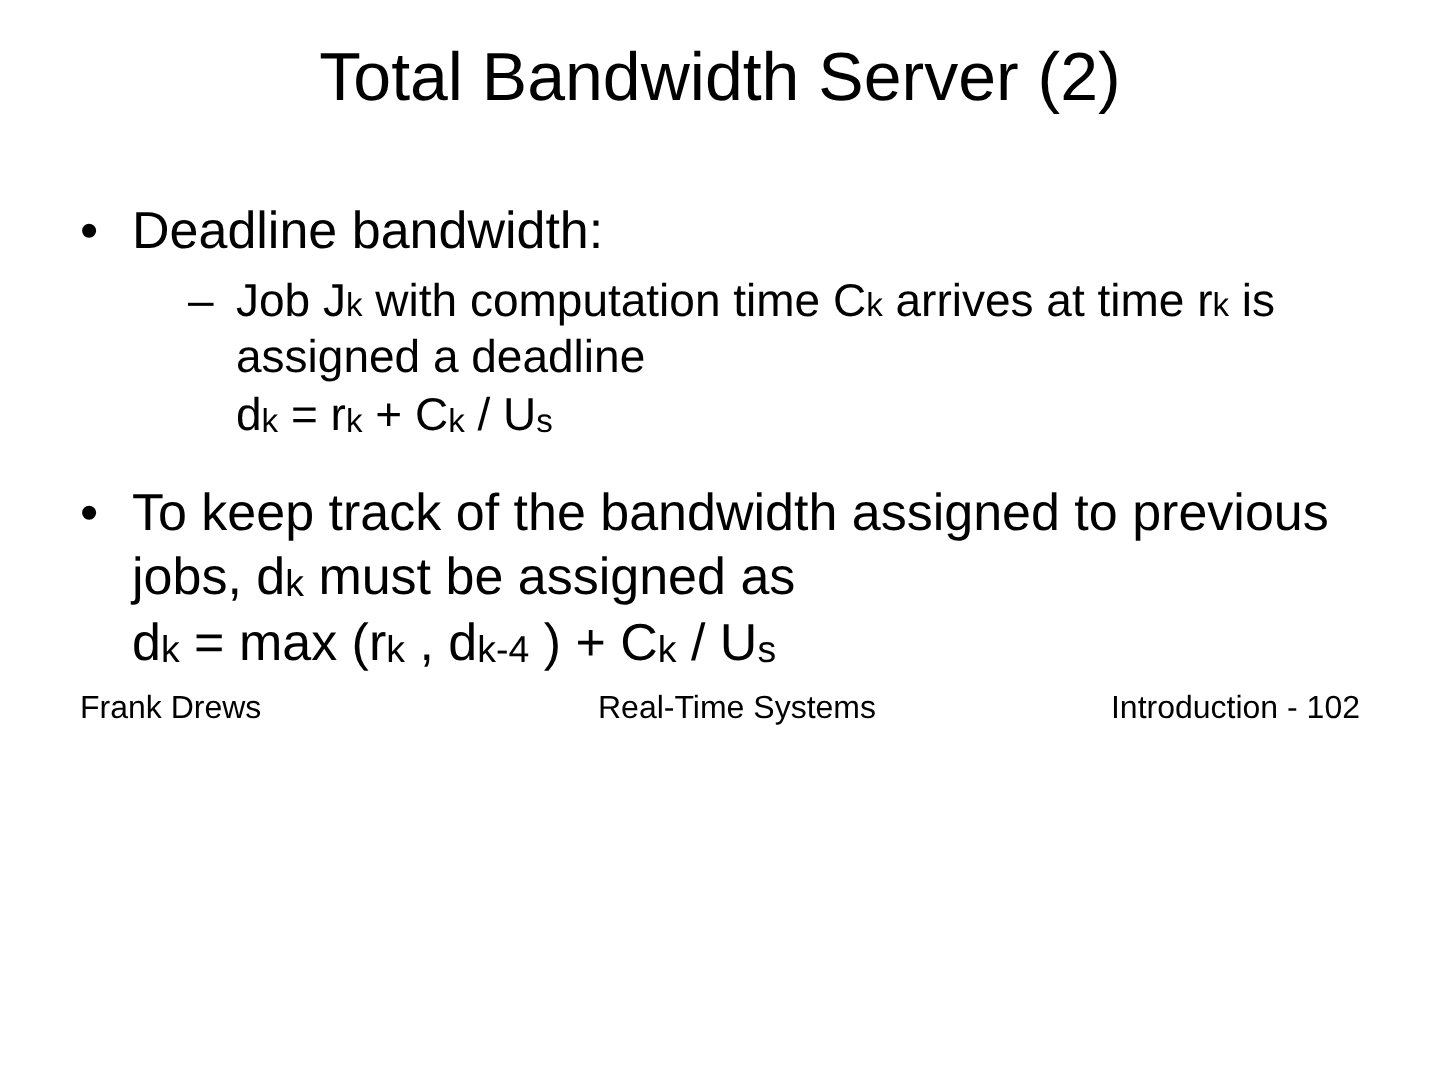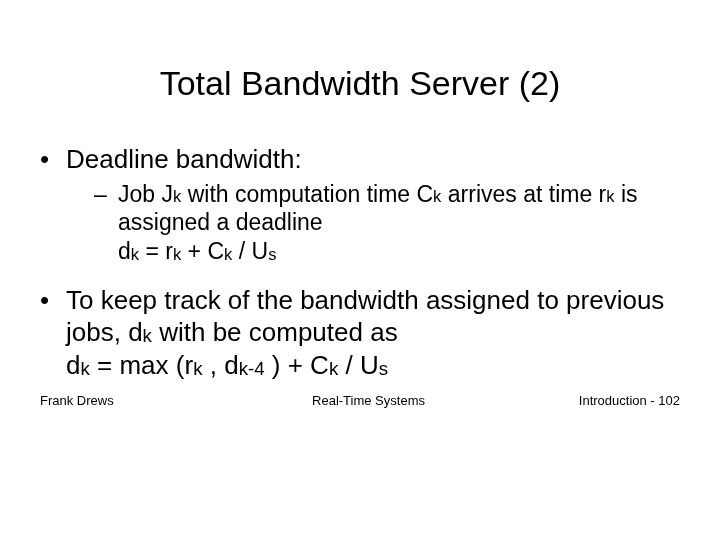--- a/index.html
+++ b/index.html
@@ -10,21 +10,20 @@
     background: #fff;
     font-family: Arial, Helvetica, sans-serif;
     color: #000;
   }
   .slide {
     box-sizing: border-box;
     width: 720px;
     height: 380px;
     padding: 20px 40px 14px 40px;
     position: relative;
-    margin-top: 44px;
   }
   .title {
     font-size: 34px;
     text-align: center;
     margin: 0 0 40px 0;
     font-weight: normal;
   }
   .body {
     font-size: 26px;
     line-height: 1.25;
@@ -67,21 +66,21 @@
     font-size: 0.72em;
     vertical-align: baseline;
     position: relative;
     top: 0.06em;
   }
   .footer {
     position: absolute;
     bottom: 16px;
     left: 40px;
     right: 40px;
-    font-size: 13px;
+    font-size: 16px;
     display: flex;
     justify-content: space-between;
   }
   .footer .center {
     position: absolute;
     left: 17px; right: 0;
     text-align: center;
   }
   .footer .left  { position: relative; z-index: 1; }
   .footer .right { position: relative; z-index: 1; }
@@ -100,21 +99,21 @@
         <span>Deadline bandwidth:</span>
         <ul class="sub">
           <li>
             <span>Job J</span><span class="sub-k">k</span><span> with computation time C</span><span class="sub-k">k</span><span> arrives at time r</span><span class="sub-k">k</span><span> is assigned a deadline</span><br>
             <span>d</span><span class="sub-k">k</span><span> = r</span><span class="sub-k">k</span><span> + C</span><span class="sub-k">k</span><span> / U</span><span class="sub-k">s</span>
           </li>
         </ul>
       </li>
 
       <li>
-        <span>To keep track of the bandwidth assigned to previous jobs, d</span><span class="sub-k">k</span><span> with be computed as</span><br>
+        <span>To keep track of the bandwidth assigned to previous jobs, d</span><span class="sub-k">k</span><span> must be assigned as</span><br>
         <span>d</span><span class="sub-k">k</span><span> = max (r</span><span class="sub-k">k</span><span> , d</span><span class="sub-k">k-4</span><span> ) + C</span><span class="sub-k">k</span><span> / U</span><span class="sub-k">s</span>
       </li>
 
     </ul>
   </div>
 
   <div class="footer">
     <span class="left">Frank Drews</span>
     <span class="center">Real-Time Systems</span>
     <span class="right">Introduction - 102</span>

